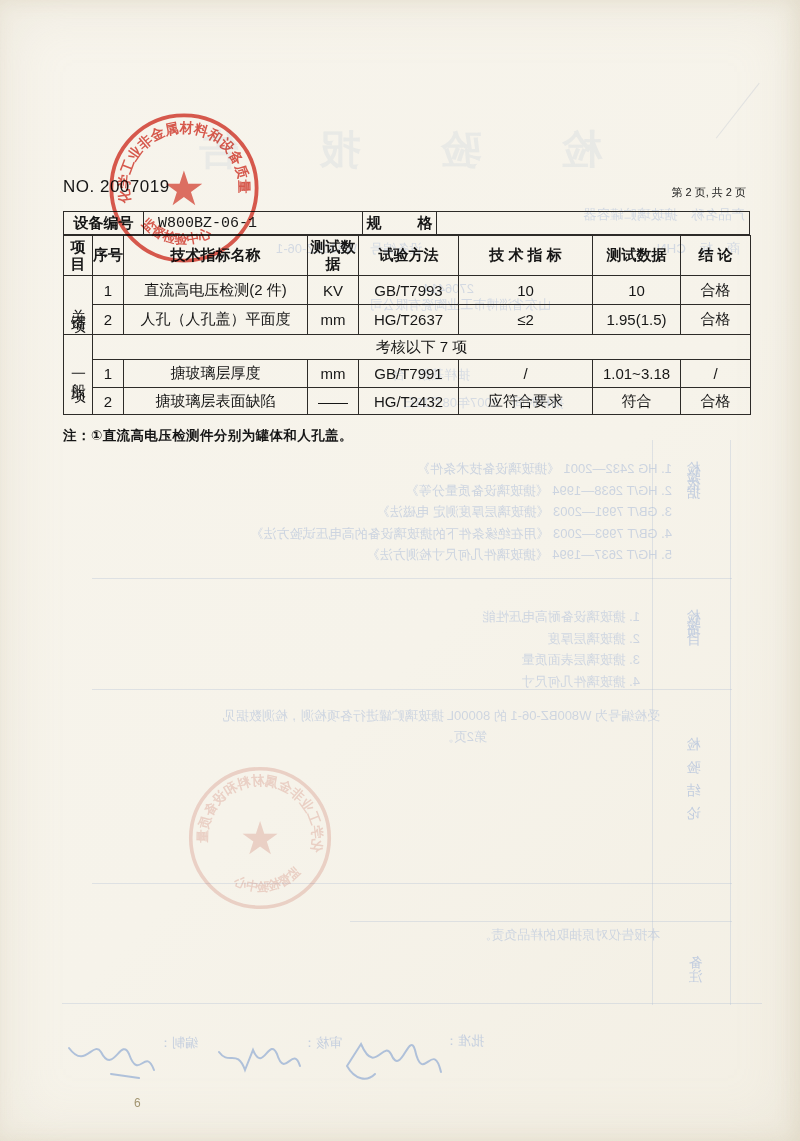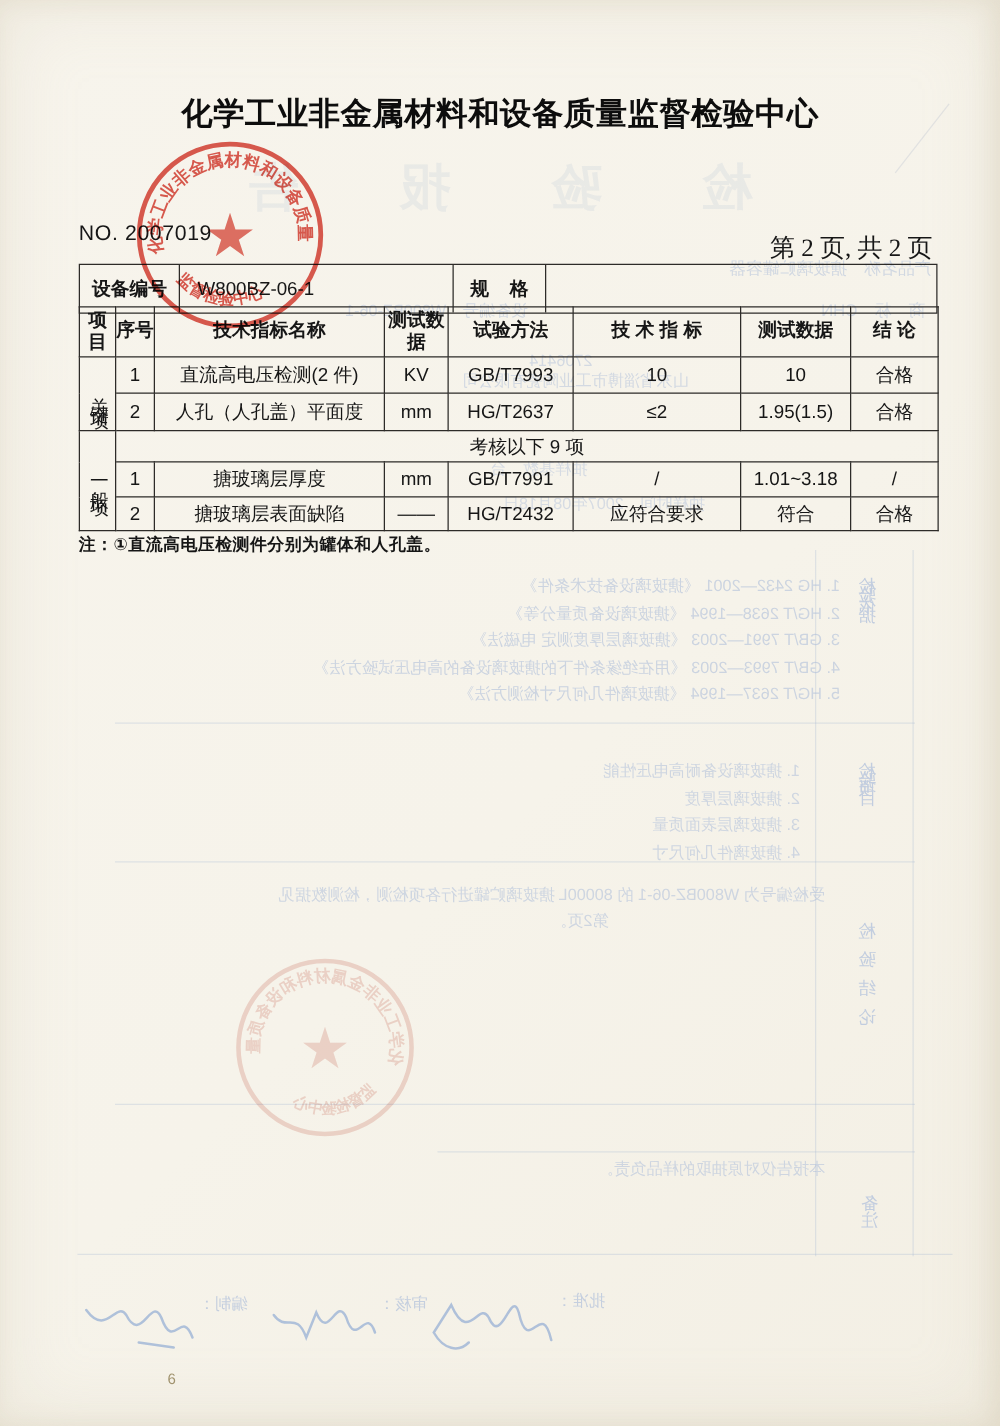--- a/index.html
+++ b/index.html
@@ -16,30 +16,30 @@
   .ghost-title{position:absolute;z-index:1;left:0;width:100%;text-align:center;
     transform:scaleX(-1);color:rgba(168,182,208,.17);font-weight:bold;}
   .vlabel{position:absolute;z-index:1;transform:scaleX(-1);color:#c2cddf;
     writing-mode:vertical-rl;text-orientation:upright;font-size:14px;}
   .sig-stroke{stroke:#9db4d6;fill:none;stroke-width:2;stroke-linecap:round;opacity:.8;}
   
   .fg{position:absolute;z-index:2;}
   .org-title{left:0;top:74px;width:100%;text-align:center;font-size:25px;font-weight:bold;letter-spacing:.5px;color:#0d0d0d;}
   .doc-title{left:0;top:118px;width:100%;text-align:center;font-size:43px;font-weight:bold;color:#0b0b0b;word-spacing:74px;}
   .report-no{left:63px;top:177px;font-size:17px;letter-spacing:.5px;}
-  .page-ind{top:185px;right:54px;font-size:20px;font-family:Liberation Serif, serif;}
-  
-  .info-row{left:63px;top:211px;width:687px;height:40px;display:flex;border:1.6px solid #2d2b28;box-sizing:border-box;}
+  .page-ind{top:185px;right:54px;font-size:11px;}
+  
+  .info-row{left:63px;top:211px;width:687px;height:24px;display:flex;border:1.6px solid #2d2b28;box-sizing:border-box;font-family:Liberation Mono, monospace;}
   .info-row>div{display:flex;align-items:center;box-sizing:border-box;font-size:15px;}
   .info-row .c1{width:80px;justify-content:center;font-weight:bold;border-right:1.6px solid #2d2b28;}
   .info-row .c2{width:219px;padding-left:14px;border-right:1.6px solid #2d2b28;}
   .info-row .c3{width:74px;justify-content:center;font-weight:bold;border-right:1.6px solid #2d2b28;white-space:pre;}
   .info-row .c4{flex:1;padding-left:14px;}
   
-  table.main{position:absolute;z-index:2;left:63px;top:245px;width:687px;border-collapse:collapse;table-layout:fixed;padding-left:34px;}
+  table.main{position:absolute;z-index:2;left:63px;top:235px;width:687px;border-collapse:collapse;table-layout:fixed;padding-left:34px;}
   table.main td,table.main th{border:1.5px solid #2d2b28;font-size:15px;text-align:center;padding:0;font-weight:normal;background:transparent;}
   table.main th{font-weight:bold;line-height:1.1;}
   td.name{text-align:left;padding-left:11px;}
   td.group{writing-mode:vertical-rl;text-orientation:upright;letter-spacing:6px;font-weight:bold;}
   tr.hdr{height:40px;} tr.r1{height:29px;} tr.r2{height:30px;} tr.rb{height:25px;} tr.r3{height:28px;} tr.r4{height:27px;}
   th.ws{white-space:pre;margin-left:45px;}
   .note{left:63px;top:427px;font-size:13.5px;font-weight:bold;letter-spacing:.4px;}
   
   .stamp{position:absolute;z-index:3;mix-blend-mode:multiply;}
   .stamp-top{left:98px;top:102px;opacity:.82;}
@@ -140,21 +140,20 @@
       <path id="arcBleedBot" d="M 45.6 127.3 A 58 58 0 0 0 134.4 127.3" fill="none"></path>
       <text font-size="14.5" fill="#e7b7af" font-weight="bold"><textPath href="#arcBleedTop">化学工业非金属材料和设备质量</textPath></text>
       <text font-size="13.5" fill="#e7b7af" font-weight="bold"><textPath href="#arcBleedBot">监督检验中心</textPath></text>
       <text x="90" y="108" font-size="50" text-anchor="middle" fill="#e7b7af">★</text>
     </svg>
   </div>
 
   <div class="speck" style="left:733px;top:88px;width:40px;height:70px;border-left:1px solid rgba(150,162,192,.22);transform:rotate(38deg);"></div>
   <div class="speck" style="left:134px;top:1096px;font-size:12px;color:#8d7d52;opacity:.8;">6</div>
 
-  <div class="fg org-title" style="position:absolute;">化学工业非金属材料和设备质量监督检验中心</div>
   <div class="fg report-no" style="position:absolute;">NO. 2007019</div>
   <div class="fg page-ind" style="position:absolute;">第 2 页, 共 2 页</div>
 
   <div class="fg info-row" style="position:absolute;">
     <div class="c1">设备编号</div>
     <div class="c2">W800BZ-06-1</div>
     <div class="c3">规    格</div>
   </div>
 
   <table class="main">
@@ -193,21 +192,21 @@
       <td>2</td>
       <td class="name">人孔（人孔盖）平面度</td>
       <td>mm</td>
       <td>HG/T2637</td>
       <td>≤2</td>
       <td>1.95(1.5)</td>
       <td>合格</td>
     </tr>
     <tr class="rb">
       <td class="group" rowspan="3">一般项</td>
-      <td colspan="7">考核以下 9 项</td>
+      <td colspan="7">考核以下 7 项</td>
     </tr>
     <tr class="r3">
       <td>1</td>
       <td class="name">搪玻璃层厚度</td>
       <td>mm</td>
       <td>GB/T7991</td>
       <td>/</td>
       <td>1.01~3.18</td>
       <td>/</td>
     </tr>

